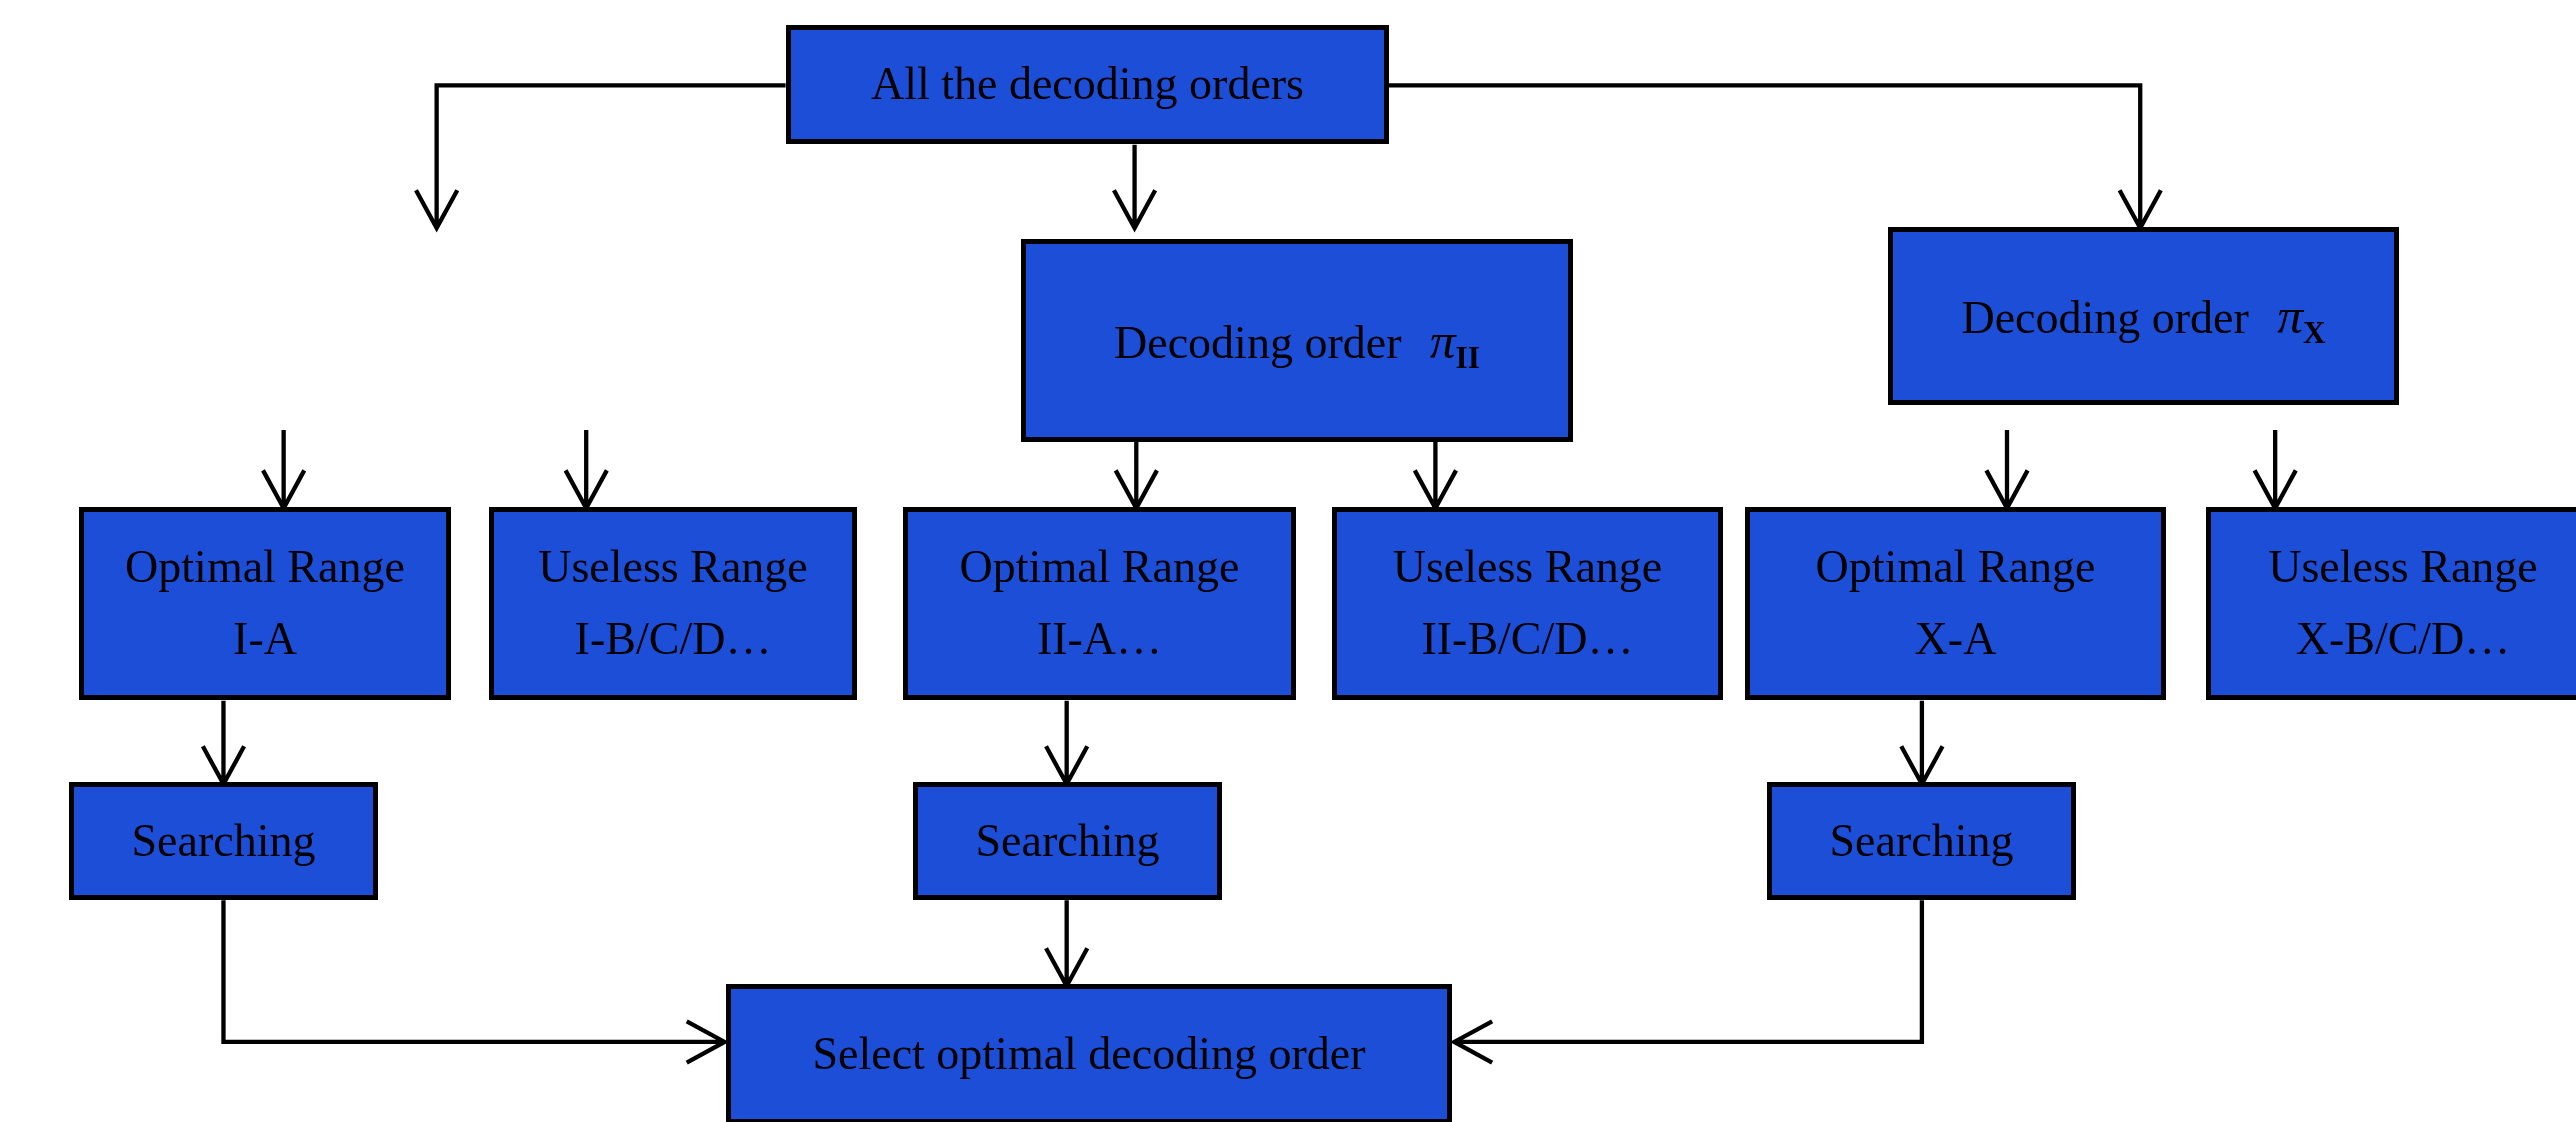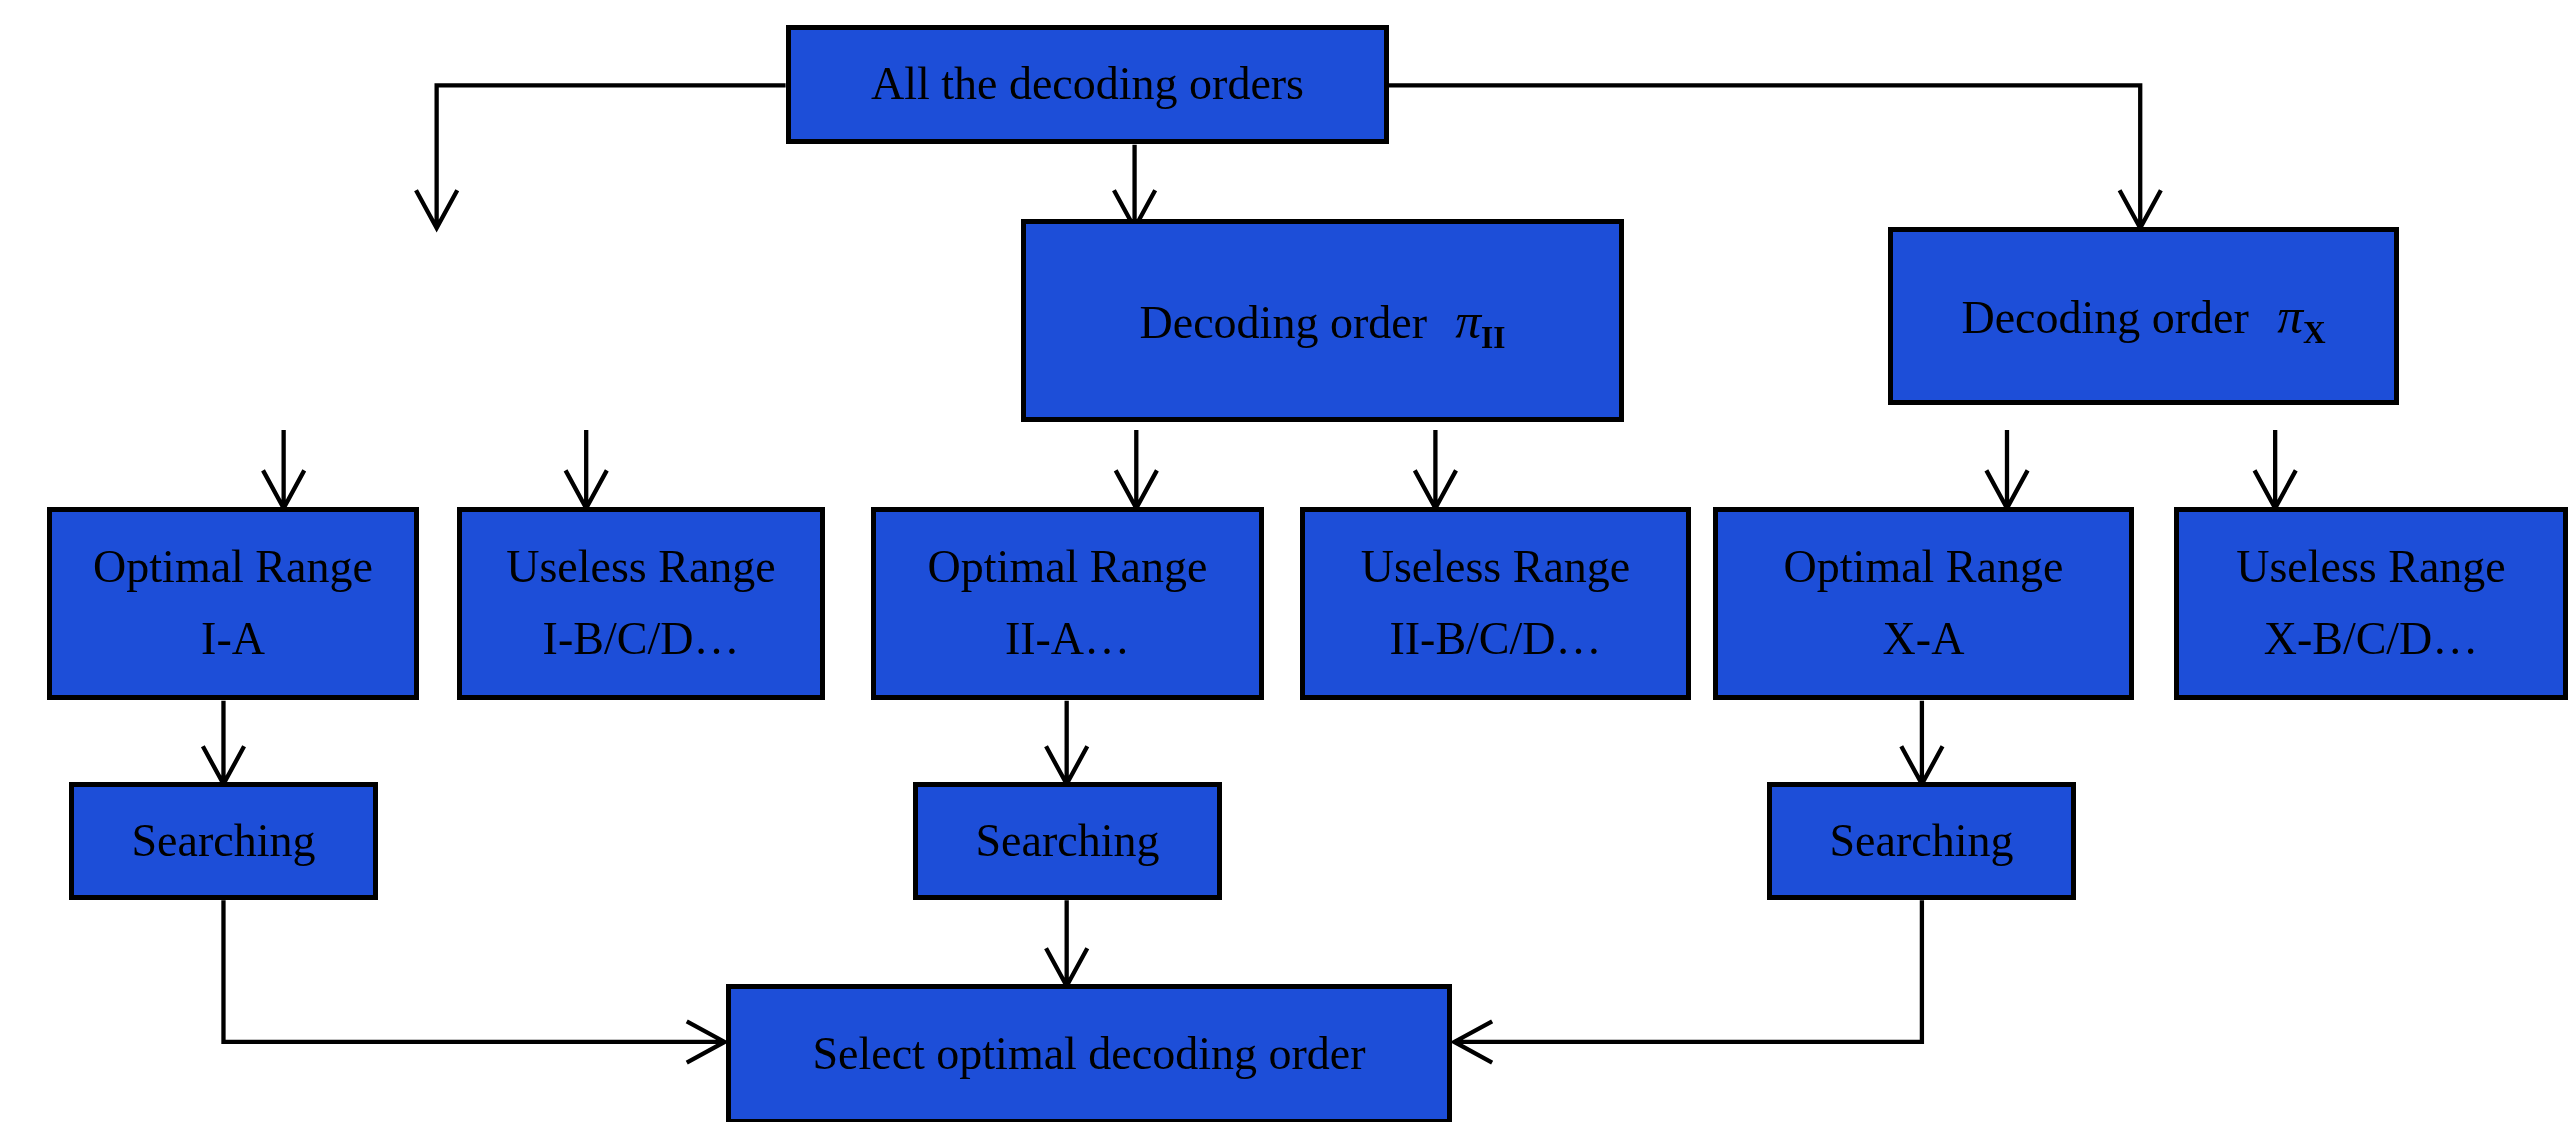--- a/index.html
+++ b/index.html
@@ -28,20 +28,21 @@
     justify-content: center;
     text-align: center;
     font-size: 46px;
     line-height: 1.15;
     white-space: nowrap;
   }
   .node.two-line {
     flex-direction: column;
     justify-content: space-evenly;
     padding: 8.6px 0;
+    margin-left: 32px;
   }
   .pi {
     font-style: italic;
     margin-left: 0.55em;
     font-size: 1.12em;
   }
   sub.pi-sub {
     font-weight: bold;
     font-style: normal;
     font-size: 0.68em;
@@ -69,21 +70,21 @@
     <path d="M260 1047 V1212 H843 M799 1188 L843 1212 L799 1236"></path>
     <path d="M1241 1047 V1147 M1217 1103 L1241 1147 L1265 1103"></path>
     <path d="M2236 1047 V1212 H1692 M1736 1188 L1692 1212 L1736 1236"></path>
   </svg>
 
   <div class="node" style="left:786px; top:25px; width:603px; height:119px;">
     <div class="txt">All the decoding orders</div>
   </div>
 
 
-  <div class="node" style="left:1021px; top:219px; width:603px; height:203px;">
+  <div class="node" style="left:1021px; top:239px; width:552px; height:203px;">
     <div class="txt">
       <span>Decoding order</span><span class="pi">π</span><sub class="pi-sub">II</sub>
     </div>
   </div>
 
   <div class="node" style="left:1888px; top:227px; width:511px; height:178px;">
     <div class="txt">
       <span>Decoding order</span><span class="pi">π</span><sub class="pi-sub">X</sub>
     </div>
   </div>

